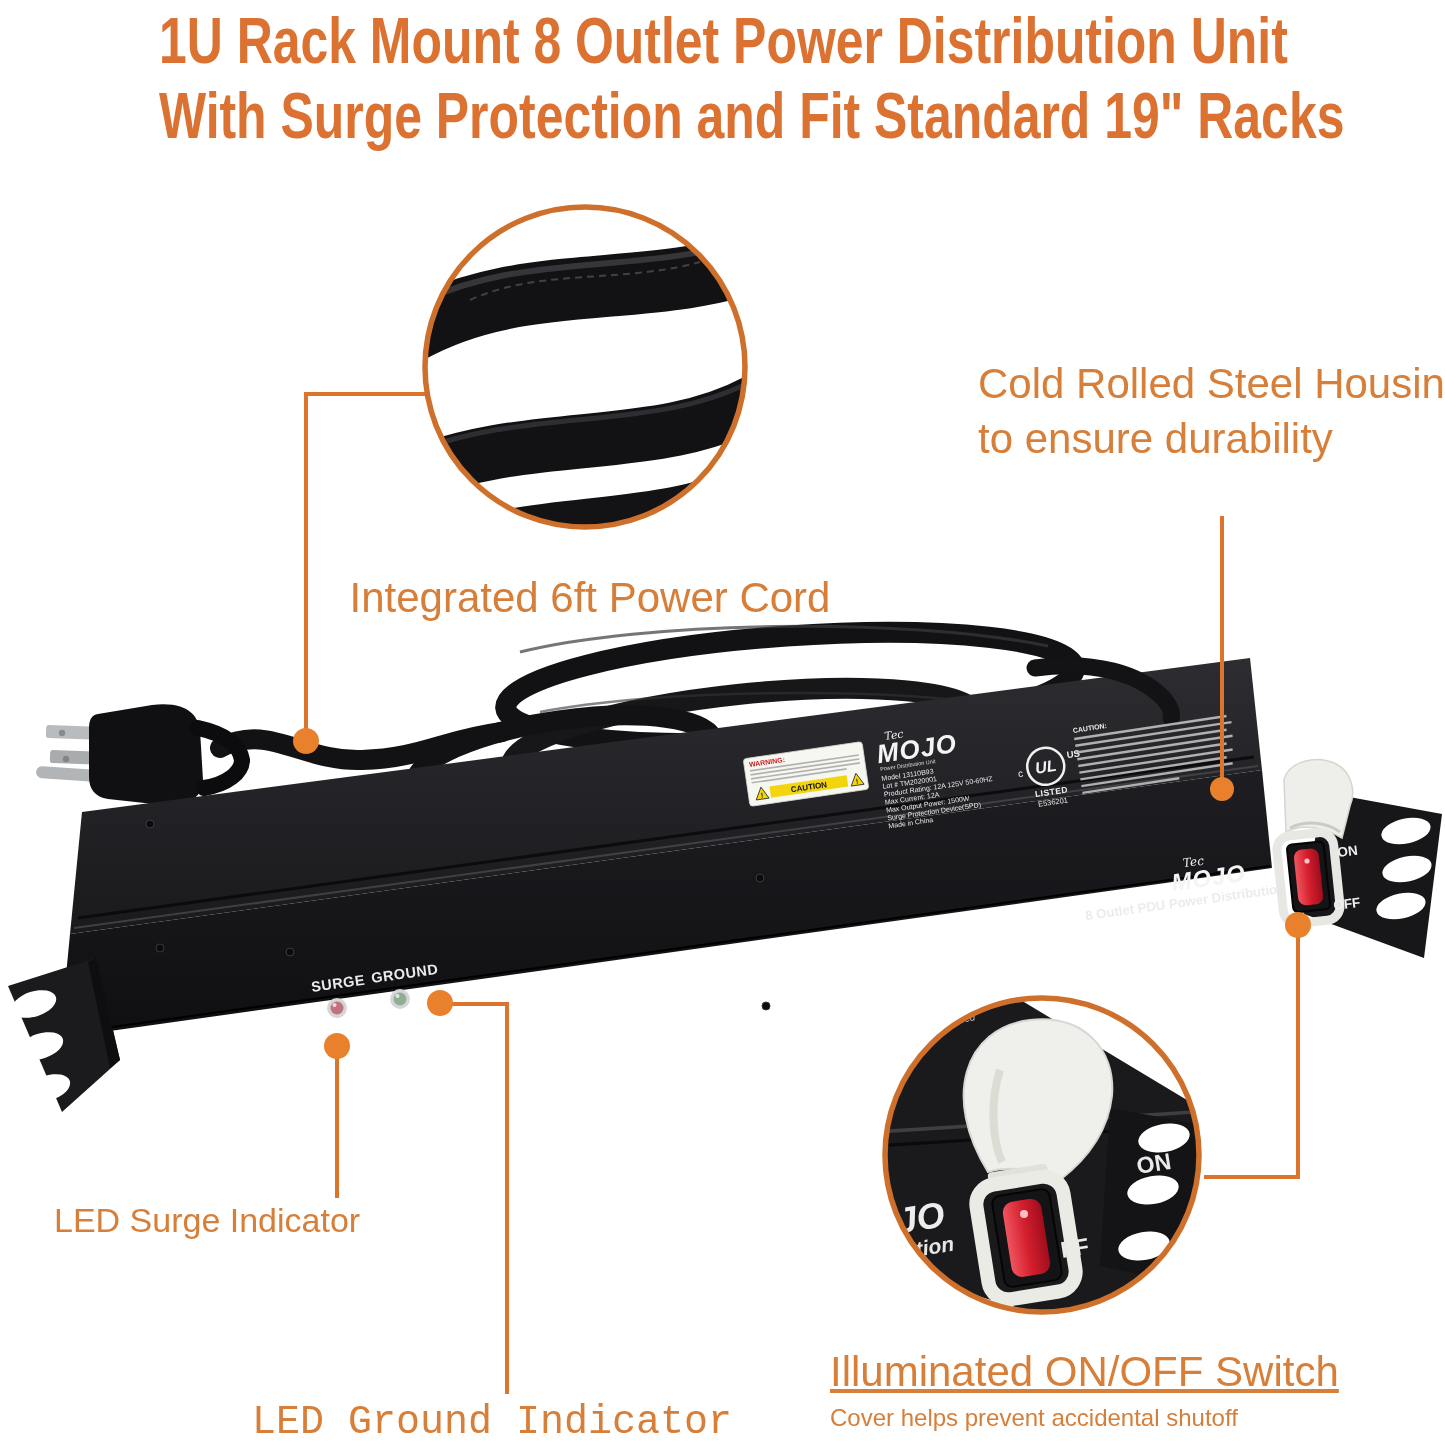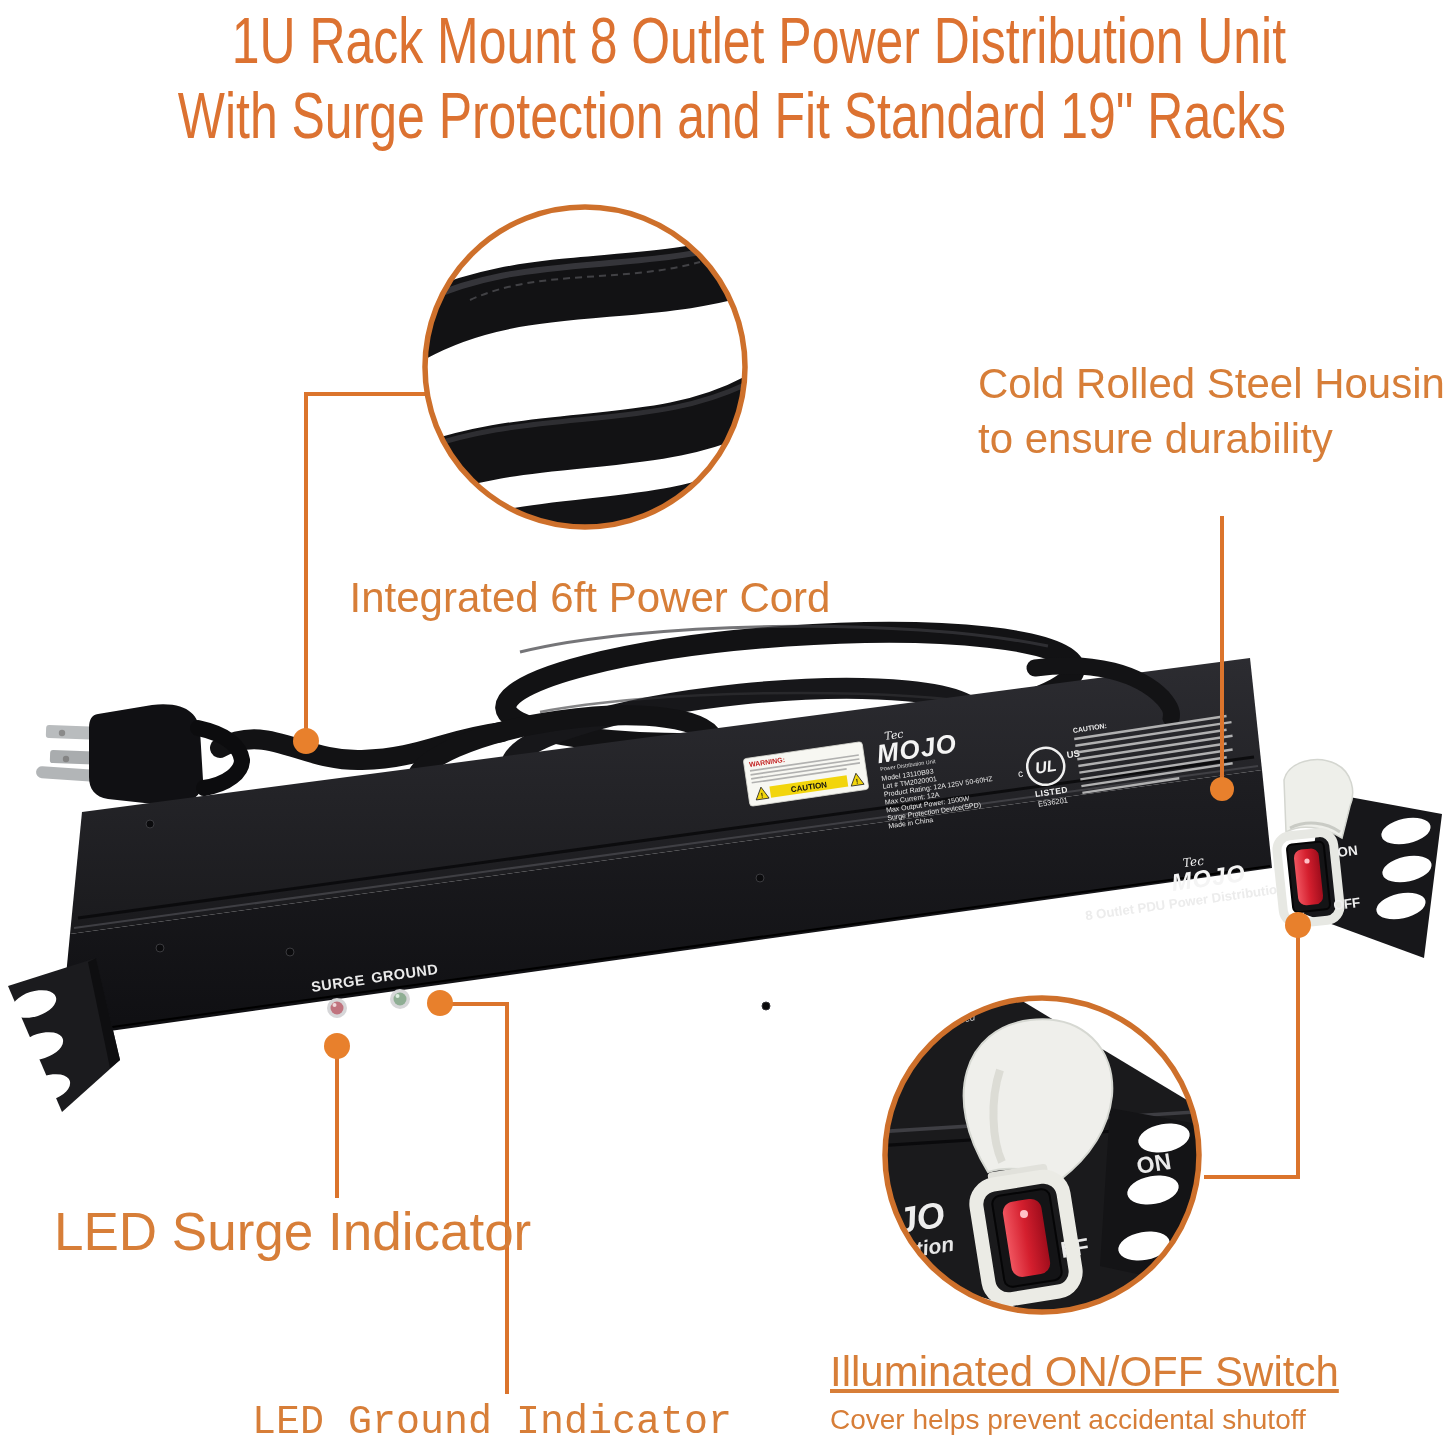--- a/index.html
+++ b/index.html
@@ -1,23 +1,23 @@
 <!DOCTYPE html>
 <html><head>
 <meta charset="utf-8">
 <style>
   html,body{margin:0;padding:0;background:#ffffff;}
   .canvas{position:relative;width:1445px;height:1446px;background:#ffffff;overflow:hidden;
           font-family:"Liberation Sans",sans-serif;}
   svg{position:absolute;left:0;top:0;}
   .title{position:absolute;left:0;top:0;width:1445px;text-align:right;color:#DC7231;
-         font-weight:normal;font-size:64px;line-height:75px;padding-top:4px;}
+         font-weight:bold;font-size:64px;line-height:75px;padding-top:4px;}
   .title .tline{display:block;transform:scaleX(0.78);transform-origin:50% 50%;white-space:nowrap;}
   .ann{position:absolute;color:#D77E38;font-size:42px;white-space:nowrap;}
-  .ann.small{font-size:28px;}
+  .ann.small{font-size:24px;}
   .center{text-align:center;}
 </style>
 </head>
 <body>
 
 <div class="canvas">
 
 <svg width="1445" height="1446" viewBox="0 0 1445 1446">
   <defs>
     <linearGradient id="topGrad" x1="0" y1="0" x2="0" y2="1">
@@ -230,21 +230,21 @@
     <span class="tline">With Surge Protection and Fit Standard 19" Racks</span>
   </div>
 
   <div class="ann center" style="left:300px;top:566px;width:580px;margin-top:8px;">Integrated 6ft Power Cord</div>
 
   <div class="ann" style="left:978px;top:356px;line-height:55px;">
     <span style="display:block;">Cold Rolled Steel Housing</span>
     <span style="display:block;">to ensure durability</span>
   </div>
 
-  <div class="ann" style="left:54px;top:1201px;font-size:53px;">LED Surge Indicator</div>
+  <div class="ann" style="left:54px;top:1201px;font-size:34px;">LED Surge Indicator</div>
 
   <div class="ann" style="left:252px;top:1400px;font-size:40px;font-family:Liberation Mono, monospace;">LED Ground Indicator</div>
 
   <div class="ann" style="left:830px;top:1348px;text-decoration:underline;">Illuminated ON/OFF Switch</div>
 
   <div class="ann small" style="left:830px;top:1404px;">Cover helps prevent accidental shutoff</div>
 
 </div>
 
 </body></html>

